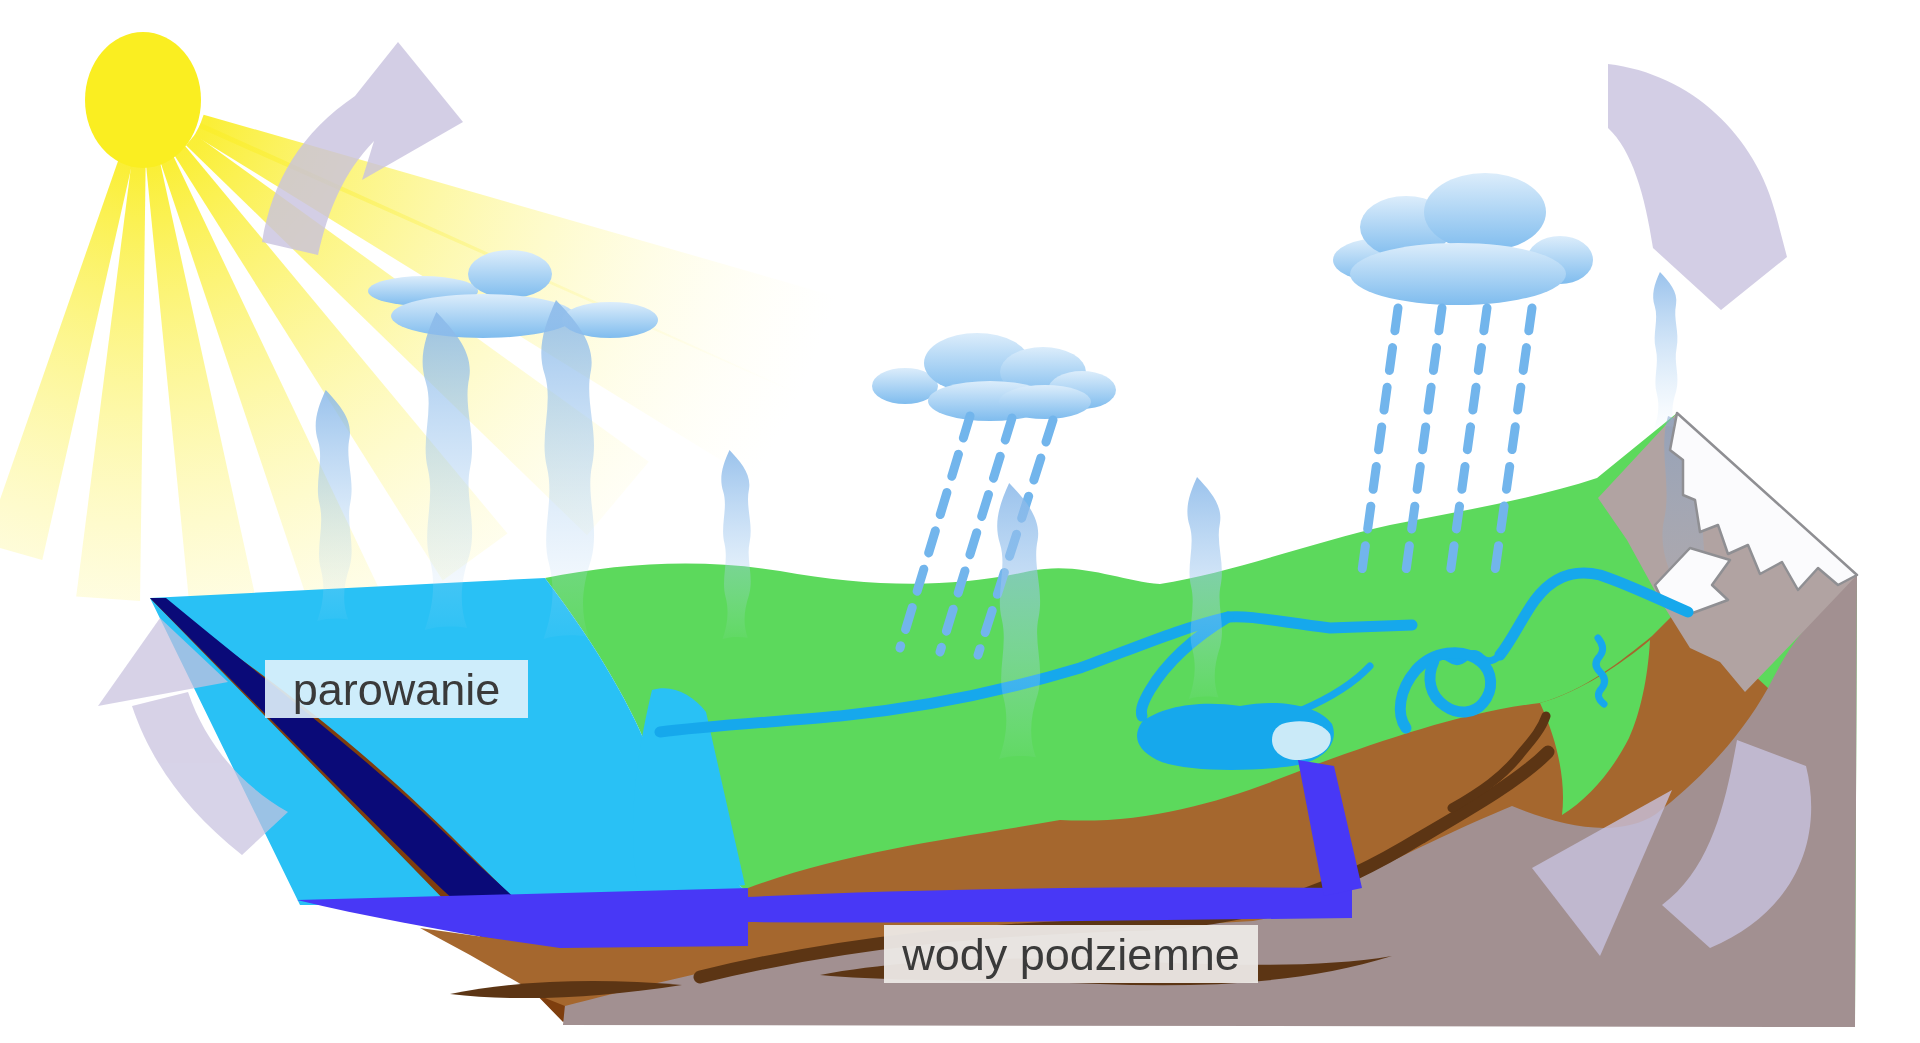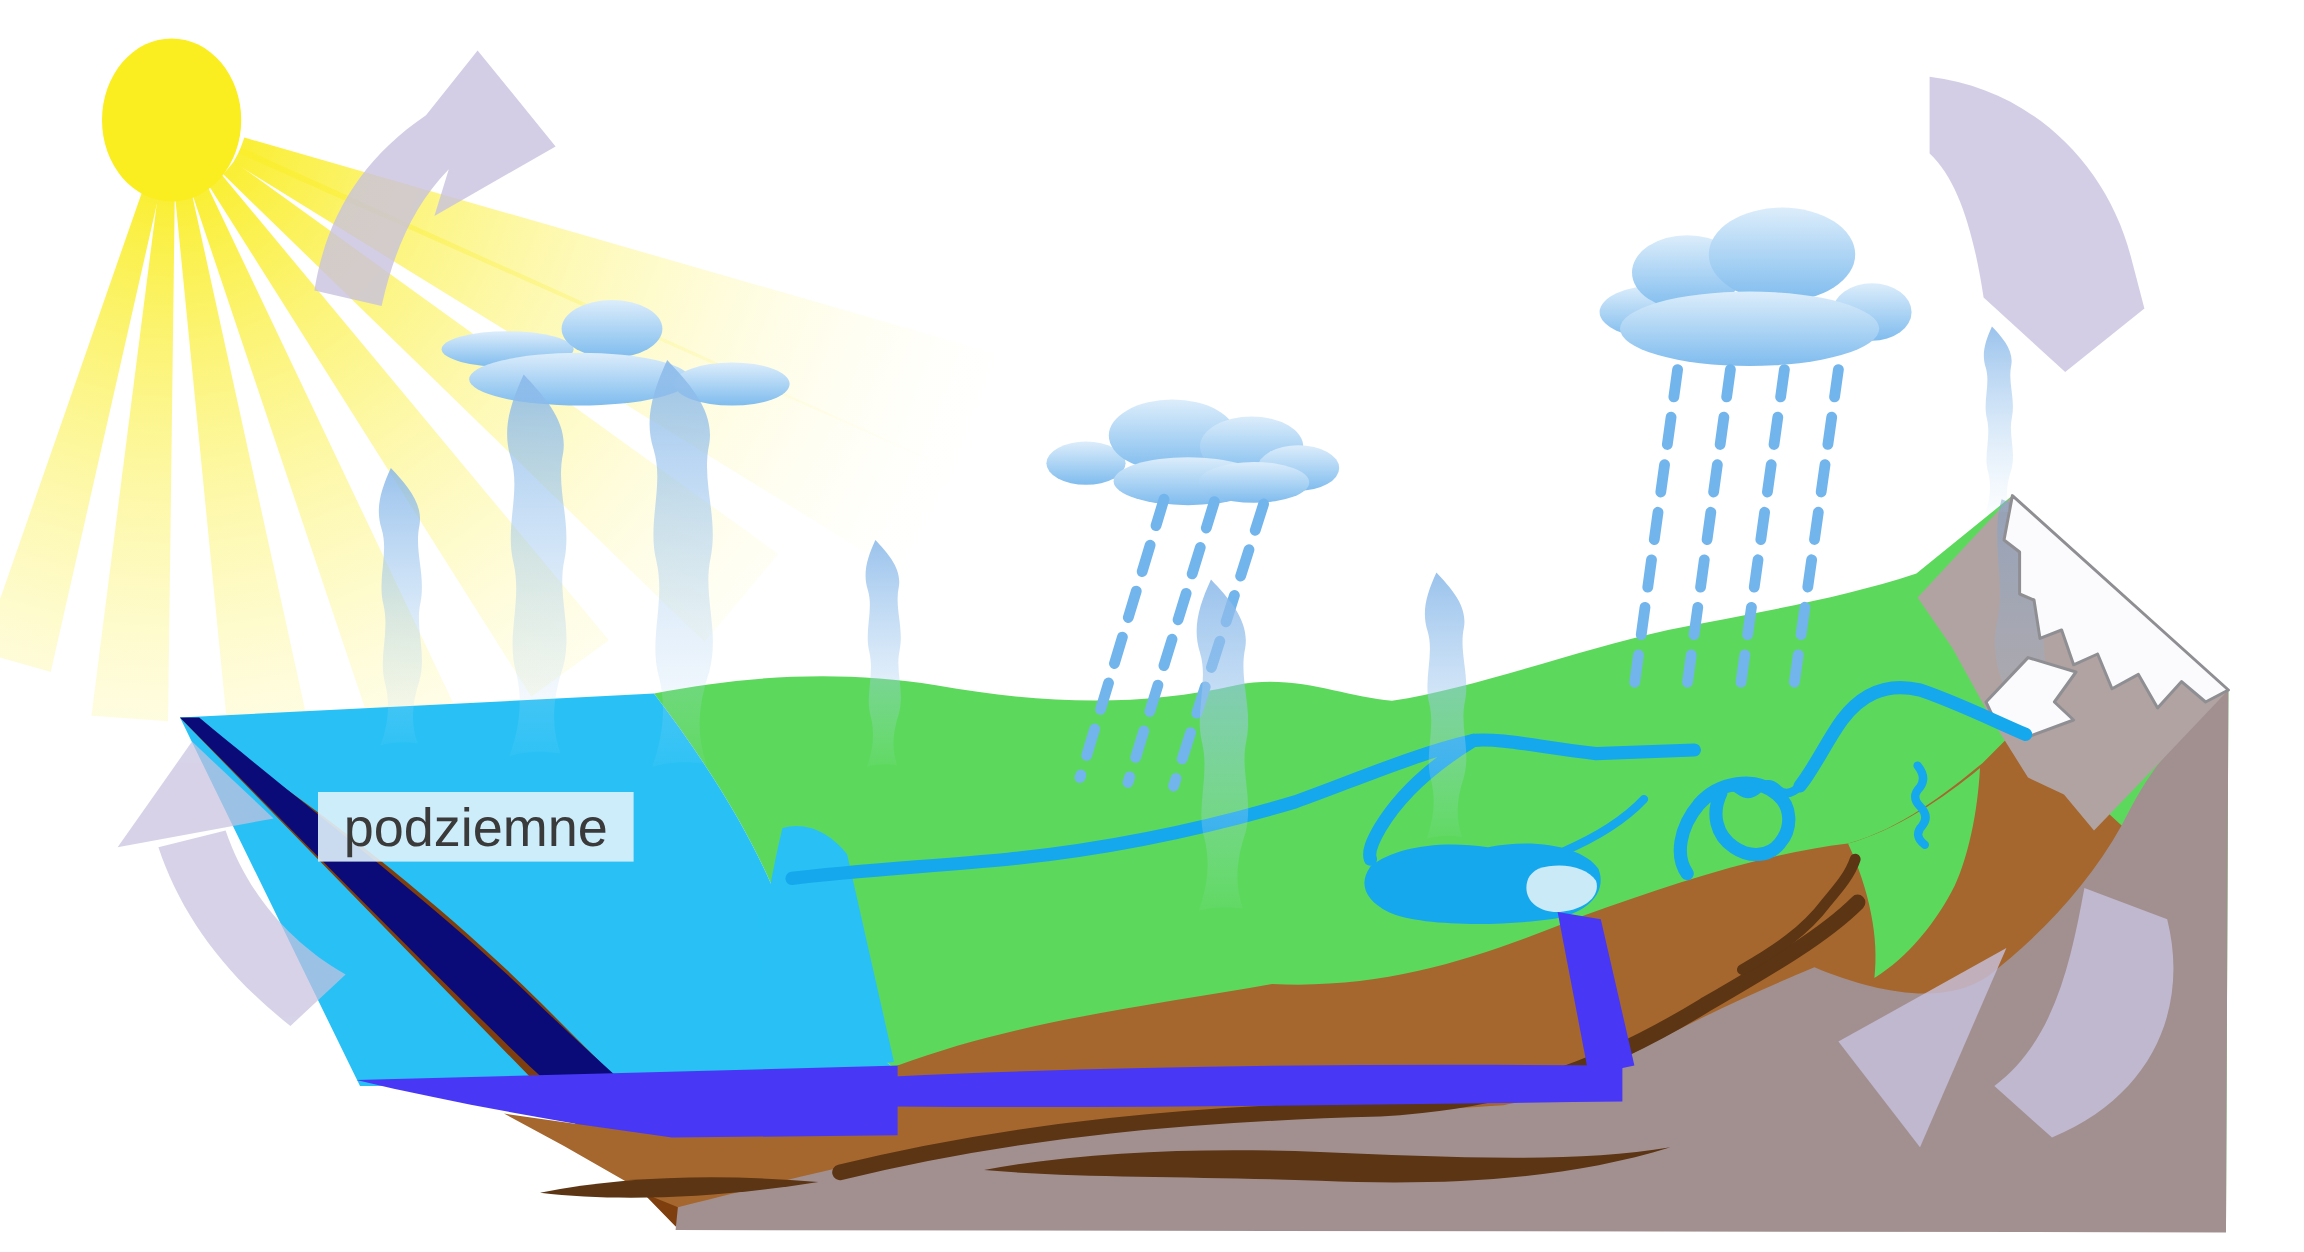--- a/index.html
+++ b/index.html
@@ -218,14 +218,15 @@
       <path class="f-arrow" d="M242,855 C185,810 150,760 132,706 L188,692 C205,742 240,785 288,812 Z"></path>
       <path class="f-arrow" d="M160,618 L98,706 L228,682 Z"></path>
     </g>
     <g opacity="0.8">
       <path class="f-arrow" d="M1737,740 L1806,766 C1824,838 1796,912 1710,948 L1662,905
                                C1712,868 1726,800 1737,740 Z"></path>
       <path class="f-arrow" d="M1672,790 L1532,868 L1600,956 Z"></path>
     </g>
   </svg>
 
-  <div class="label" id="label-evaporation">podziemne</div>
+  <div class="label" id="label-evaporation">parowanie</div>
+  <div class="label" id="label-ground">wody podziemne</div>
 </div>
 
 </body></html>

